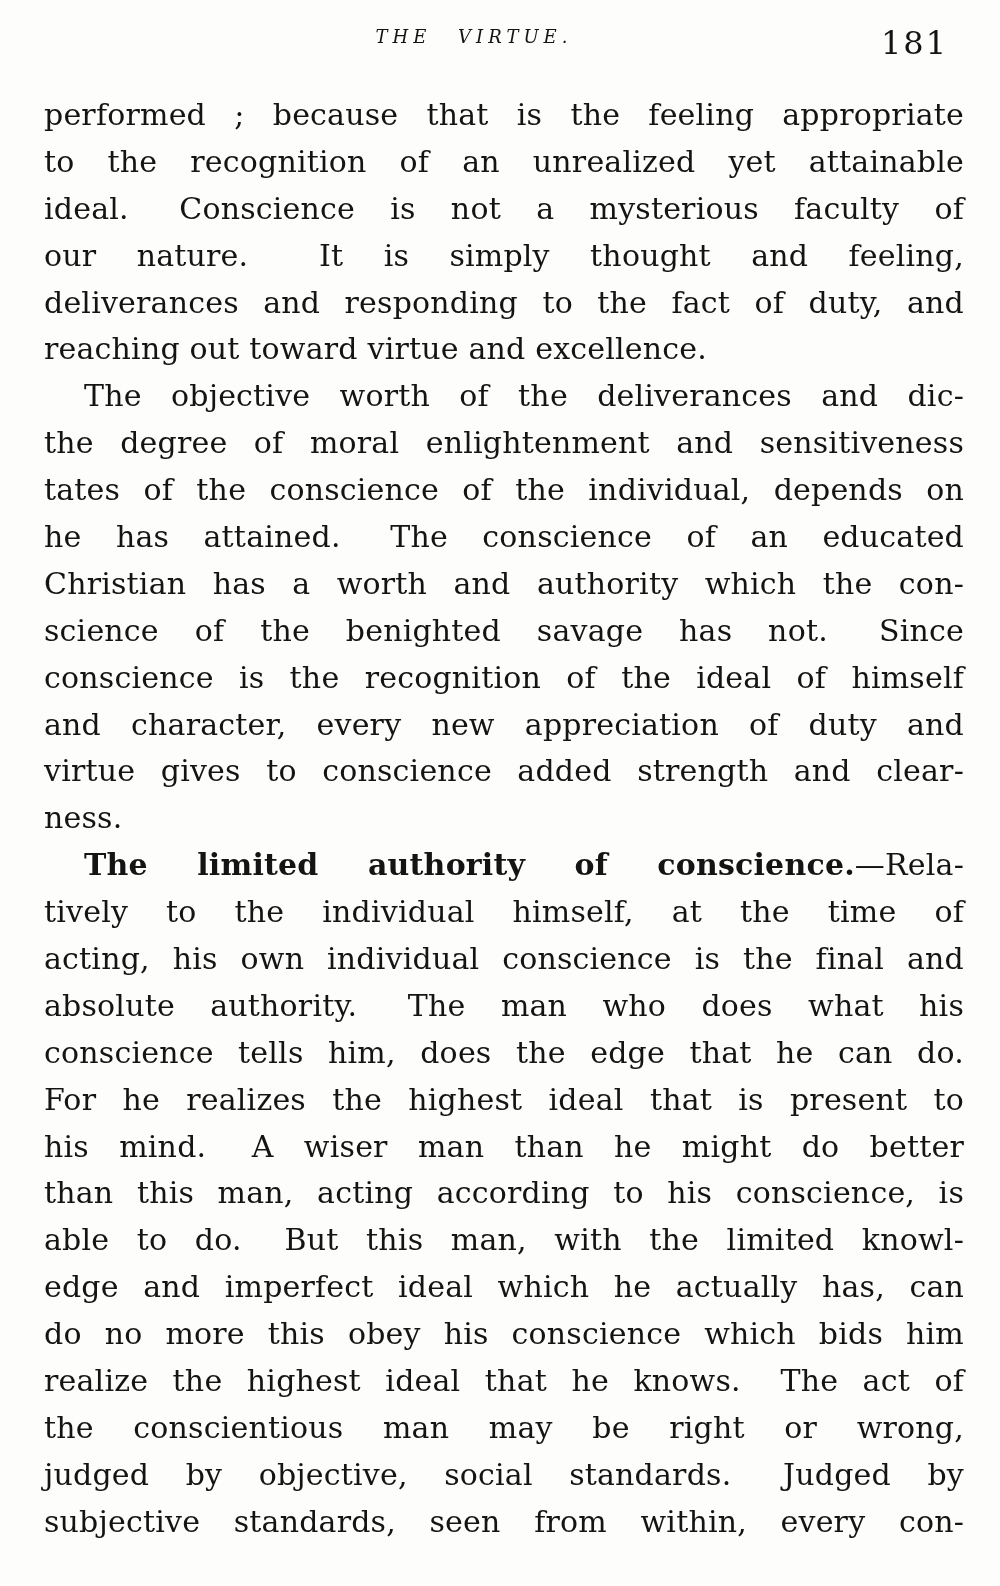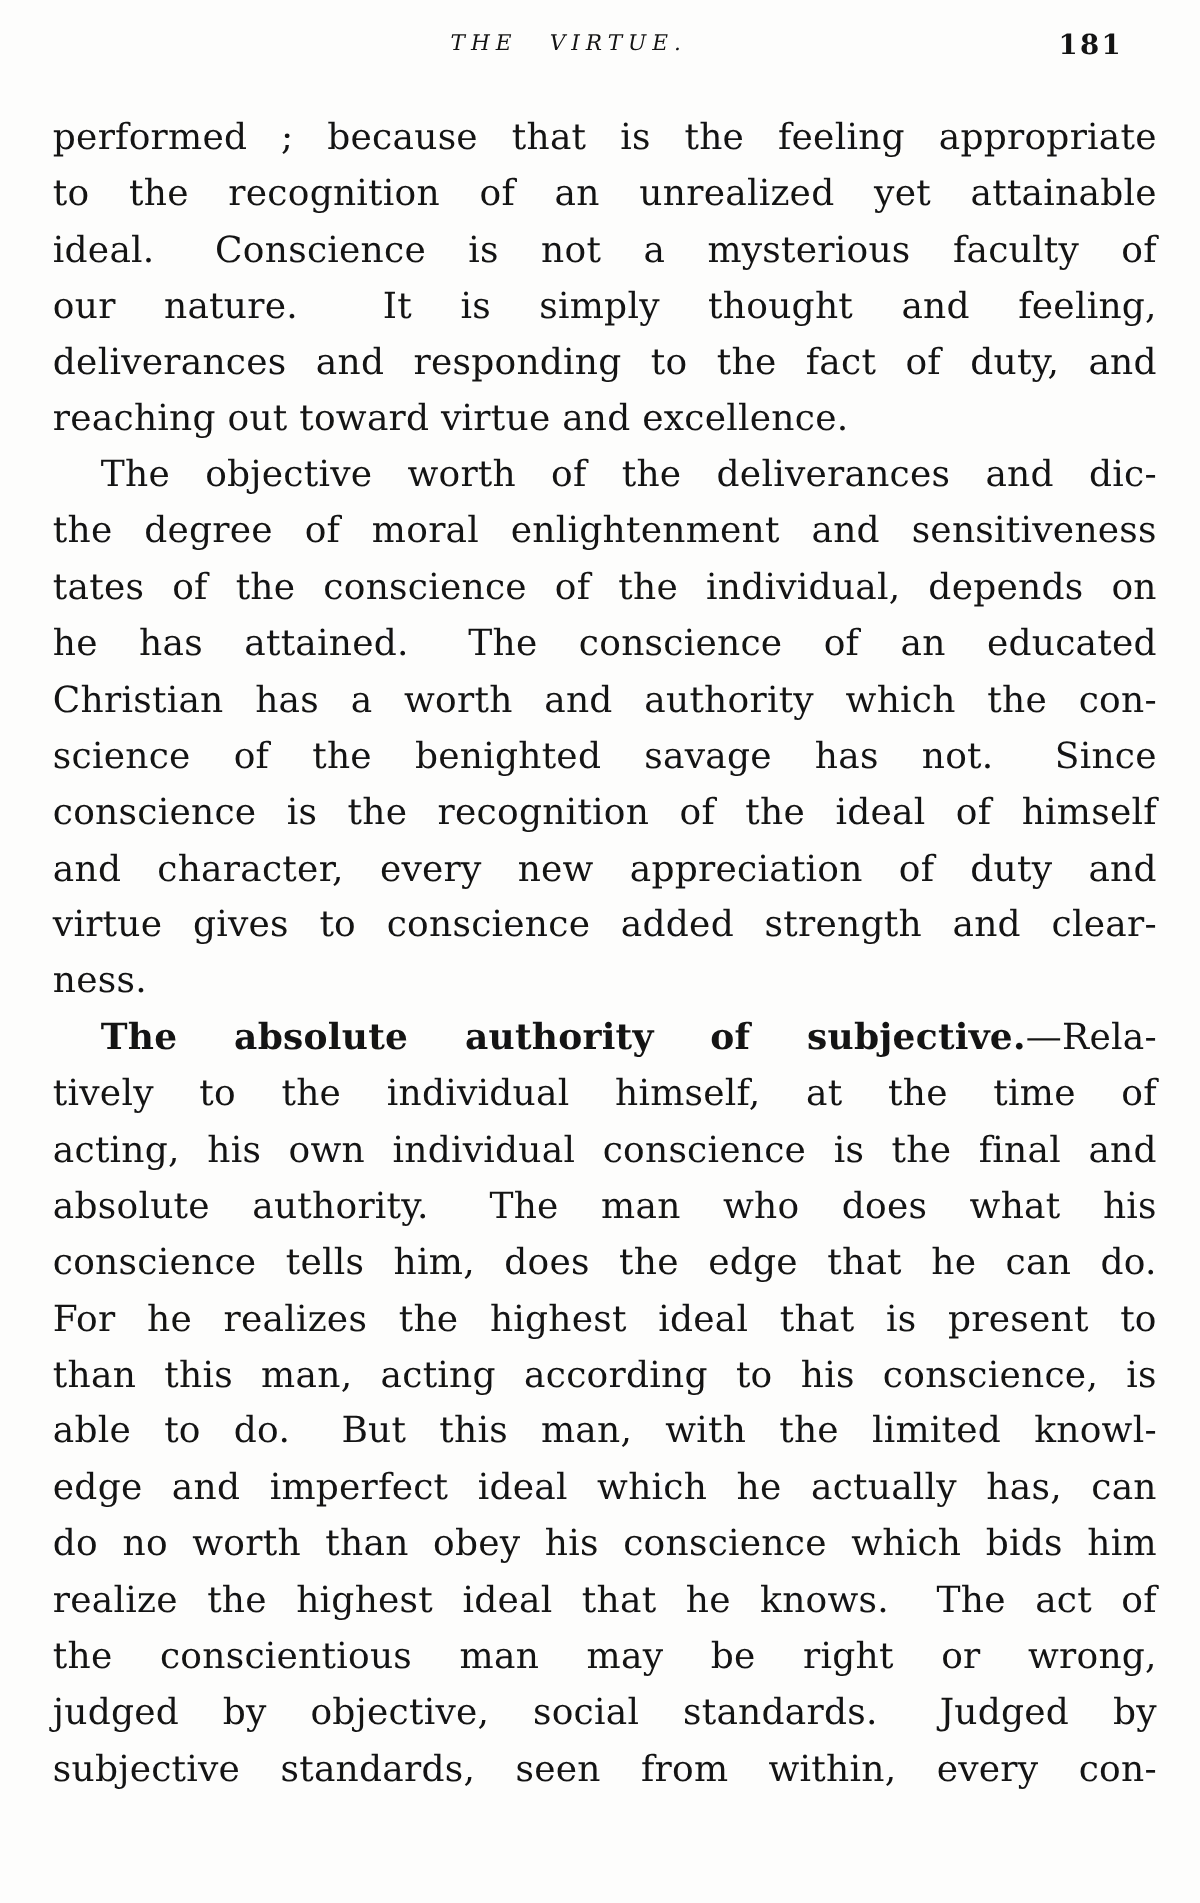--- a/index.html
+++ b/index.html
@@ -34,26 +34,25 @@
     text-align: center;
     font-style: italic;
     font-size: 18px;
     letter-spacing: 5px;
     word-spacing: 16px;
     transform: translateX(-14px);
     white-space: nowrap;
   }
   .page-number {
     position: absolute;
-    right: 12px;
+    right: 0;
     top: 0;
-    font-size: 23px;
+    font-size: 32px;
     letter-spacing: 2px;
     font-feature-settings: "onum" 1;
-    font-weight: bold;
   }
   .page-body {
     position: absolute;
     top: 92px;
     left: 44px;
     width: 920px;
   }
   .paragraph {
     margin: 0;
   }
@@ -102,30 +101,31 @@
         <div class="line just"><span>tates of the conscience of the individual, depends on</span></div>
         <div class="line just"><span>he has attained.  The conscience of an educated</span></div>
         <div class="line just"><span>Christian has a worth and authority which the con-</span></div>
         <div class="line just"><span>science of the benighted savage has not.  Since</span></div>
         <div class="line just"><span>conscience is the recognition of the ideal of himself</span></div>
         <div class="line just"><span>and character, every new appreciation of duty and</span></div>
         <div class="line just"><span>virtue gives to conscience added strength and clear-</span></div>
         <div class="line"><span>ness.</span></div>
       </div>
       <div class="paragraph">
-        <div class="line just indent"><span class="bold">The absolute authority of subjective.</span><span>—Rela-</span></div>
+        <div class="line just indent"><span class="bold">The limited authority of conscience.</span><span>—Rela-</span></div>
         <div class="line just"><span>tively to the individual himself, at the time of</span></div>
         <div class="line just"><span>acting, his own individual conscience is the final and</span></div>
         <div class="line just"><span>absolute authority.  The man who does what his</span></div>
         <div class="line just"><span>conscience tells him, does the edge that he can do.</span></div>
         <div class="line just"><span>For he realizes the highest ideal that is present to</span></div>
+        <div class="line just"><span>his mind.  A wiser man than he might do better</span></div>
         <div class="line just"><span>than this man, acting according to his conscience, is</span></div>
         <div class="line just"><span>able to do.  But this man, with the limited knowl-</span></div>
         <div class="line just"><span>edge and imperfect ideal which he actually has, can</span></div>
-        <div class="line just"><span>do no worth than obey his conscience which bids him</span></div>
+        <div class="line just"><span>do no more this obey his conscience which bids him</span></div>
         <div class="line just"><span>realize the highest ideal that he knows.  The act of</span></div>
         <div class="line just"><span>the conscientious man may be right or wrong,</span></div>
         <div class="line just"><span>judged by objective, social standards.  Judged by</span></div>
         <div class="line just"><span>subjective standards, seen from within, every con-</span></div>
       </div>
     </div>
 
 </div>
 
 </body></html>

